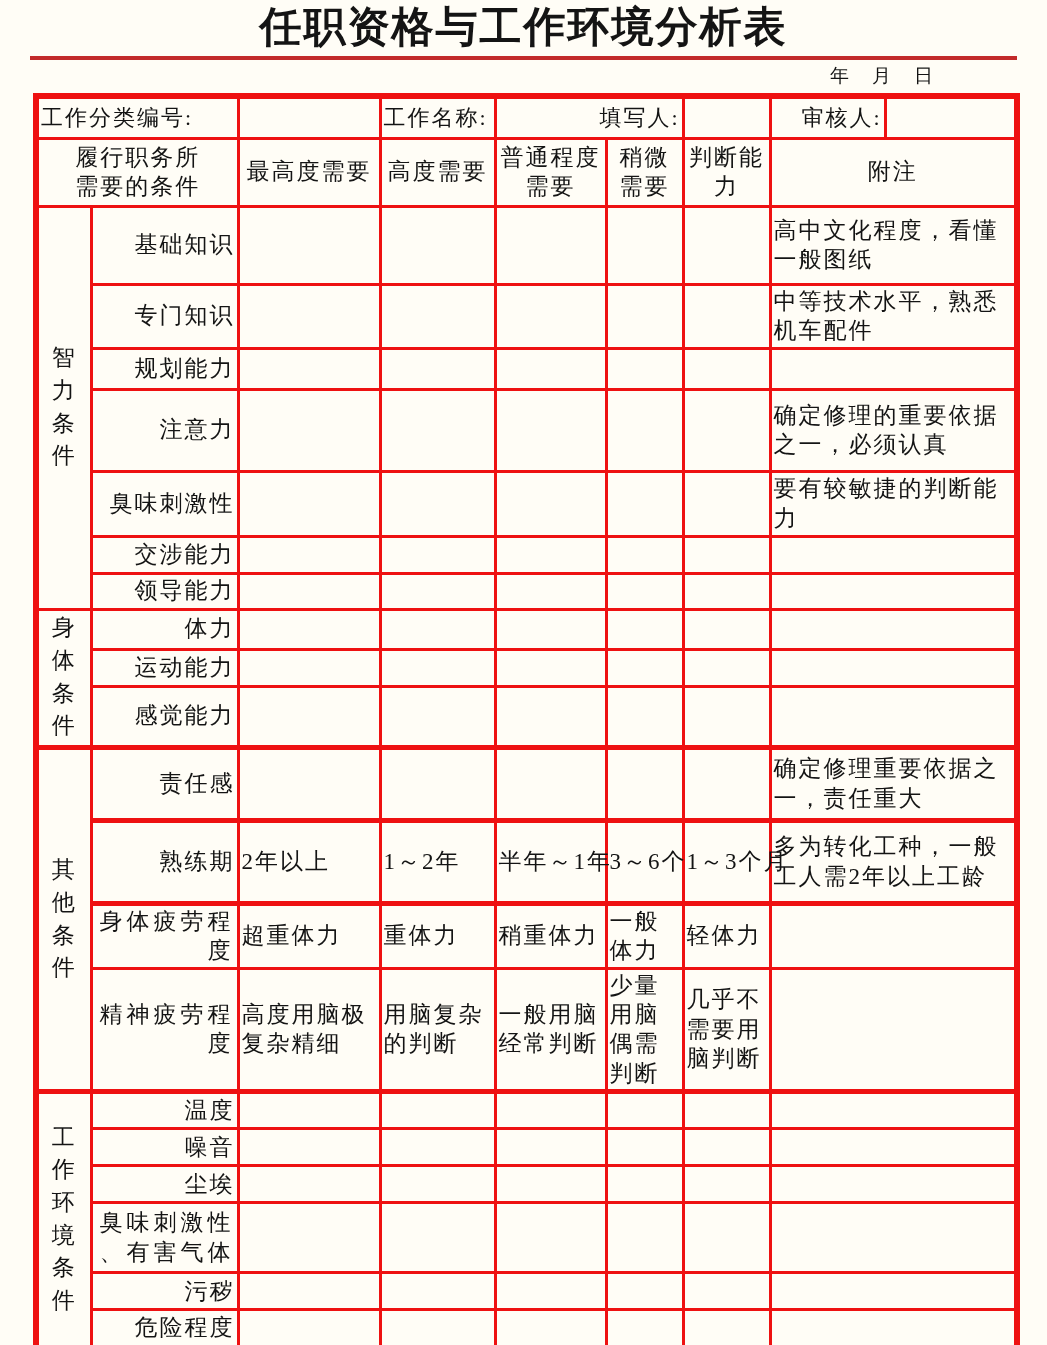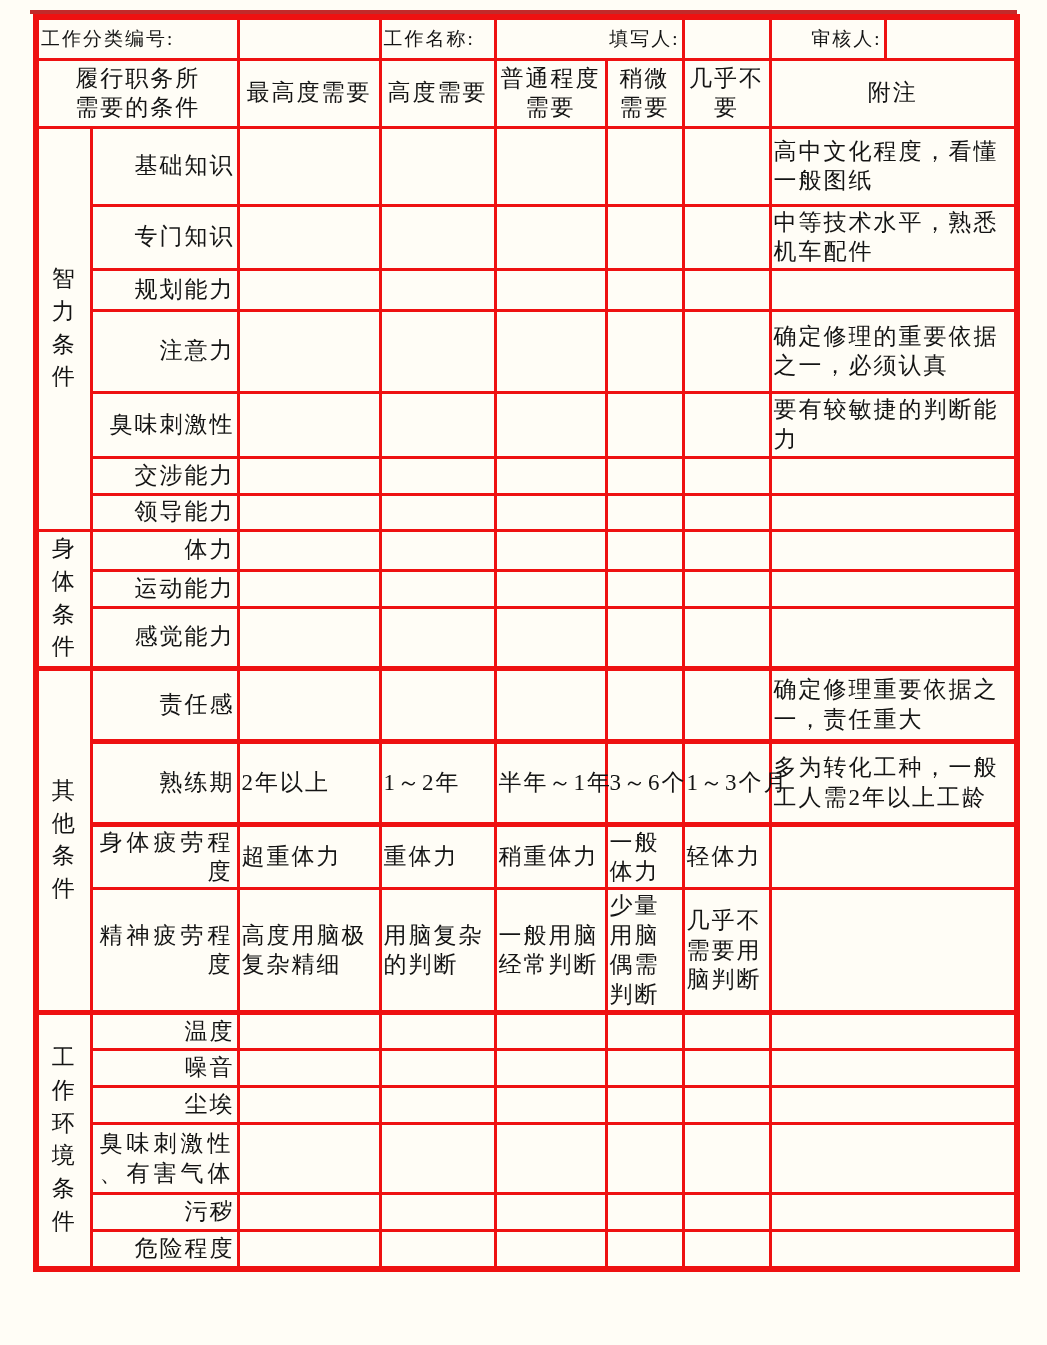--- a/index.html
+++ b/index.html
@@ -50,21 +50,21 @@
     line-height:1.28;
   }
   table.analysis td{
     border:3px solid var(--red);
     padding:1px 2px;
     vertical-align:middle;
     letter-spacing:2px;
     overflow:visible;
   }
   tr.thick-top td{border-top-width:5px;}
-  td.c-info{font-size:19px;white-space:nowrap;}
+  td.c-info{font-size:22px;white-space:nowrap;}
   td.al-left{text-align:left;padding-left:5px;}
   td.al-right{text-align:right;padding-right:12px;}
   td.c-head{
     text-align:center;
     white-space:pre-line;
     letter-spacing:1px;
   }
   td.c-group{
     text-align:center;
     white-space:pre-line;
@@ -87,21 +87,23 @@
     text-align:left;
     padding-left:5px;
     padding-right:2px;
     line-break:anywhere;
   }
 </style>
 </head>
 <body>
 
 <div class="page">
+  <h1 class="title">任职资格与工作环境分析表</h1>
   <div class="rule"></div>
+  <div class="date-line">年　月　日</div>
 
   <table class="analysis">
     <colgroup>
       <col style="width:55px">
         <col style="width:147px">
         <col style="width:142px">
       <col style="width:115px">
         <col style="width:111px">
         <col style="width:77px">
       <col style="width:87px">
@@ -118,21 +120,21 @@
           <td class="c-info al-right" colspan="1">审核人:</td>
           <td class="c-info" colspan="1"></td>
         </tr>
         <tr style="height: 68px;">
           <td class="c-head" colspan="2">履行职务所
 需要的条件</td>
           <td class="c-head">最高度需要</td>
           <td class="c-head">高度需要</td>
           <td class="c-head">普通程度需要</td>
           <td class="c-head">稍微需要</td>
-          <td class="c-head">几乎不要</td>
+          <td class="c-head">判断能力</td>
           <td class="c-head" colspan="2">附注</td>
         </tr>
         <tr style="height: 78px;">
           <td class="c-group" rowspan="7">智
 力
 条
 件</td>
           <td class="c-item">基础知识</td>
           <td class="c-val"></td>
           <td class="c-val"></td>

